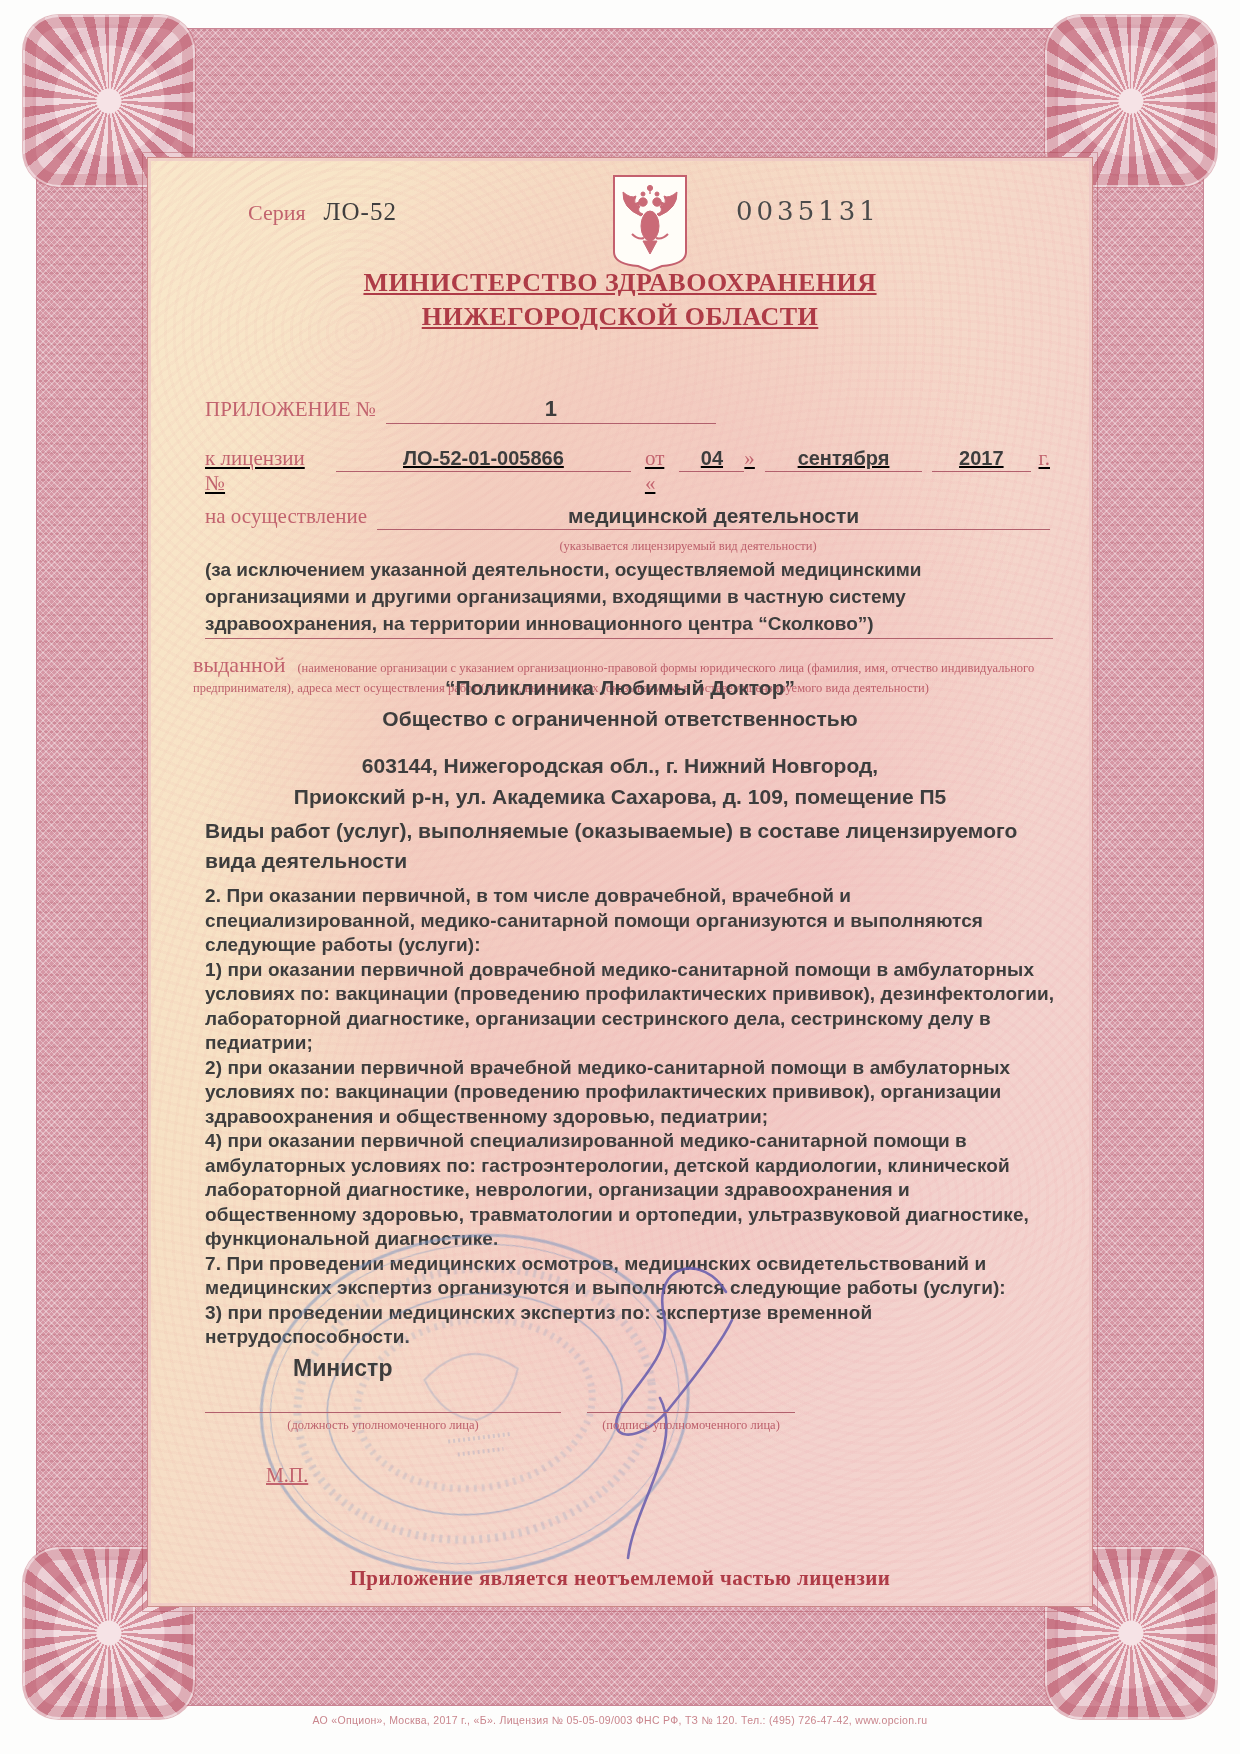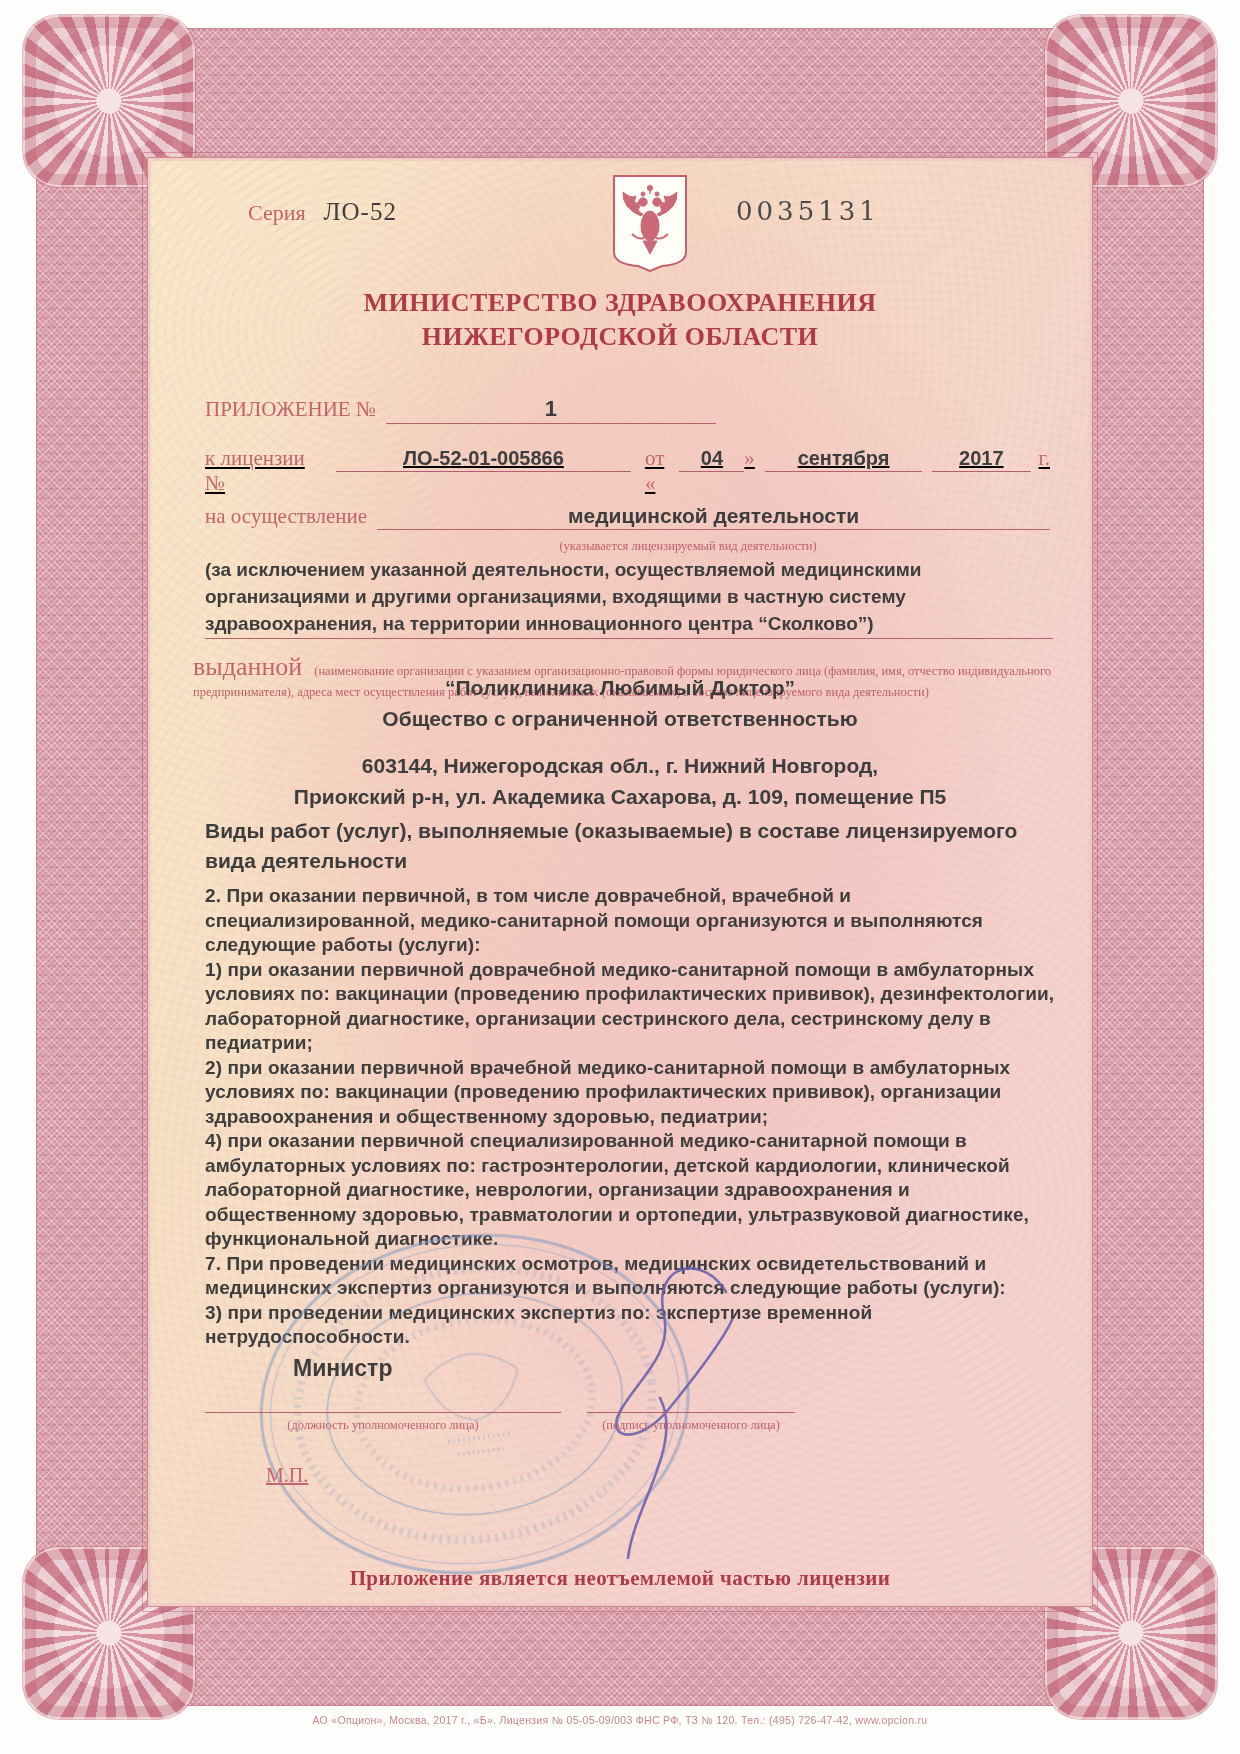--- a/index.html
+++ b/index.html
@@ -96,21 +96,21 @@
               <circle cx="47" cy="20" r="2"></circle>
               <circle cx="40" cy="14" r="2.6"></circle>
             <path d="M40 16 V20" stroke-width="1.4" fill="none"></path>
             <path d="M33 67 L40 80 L47 67 Z"></path>
             <path d="M22 60 Q28 66 34 64" fill="none" stroke-width="2"></path>
             <path d="M58 60 Q52 66 46 64" fill="none" stroke-width="2"></path>
           </g>
         </svg>
       </div>
 
-      <div class="abs title" style="left:0;top:128px;">
+      <div class="abs title" style="left:0;top:108px;text-decoration:underline;">
         <div>МИНИСТЕРСТВО ЗДРАВООХРАНЕНИЯ</div>
         <div>НИЖЕГОРОДСКОЙ ОБЛАСТИ</div>
       </div>
 
       <div class="abs row" style="left:57px;top:238px;width:830px;">
         <span class="rose">ПРИЛОЖЕНИЕ  №</span>
         <span class="fill" style="width:330px;margin-left:10px;font-size:22px;">1</span>
       </div>
 
       <div class="abs row" style="left:57px;top:288px;width:845px;text-decoration:underline;">
@@ -127,21 +127,21 @@
       <div class="abs row" style="left:57px;top:346px;width:845px;">
         <span class="rose">на осуществление</span>
         <span class="fill" style="flex:1;margin-left:10px;font-size:21px;">медицинской деятельности</span>
       </div>
       <div class="abs fineprint" style="left:230px;top:380px;width:620px;text-align:center;">(указывается лицензируемый вид деятельности)</div>
 
       <div class="abs note-par" style="left:57px;top:398px;width:848px;">(за исключением указанной деятельности, осуществляемой медицинскими организациями и другими организациями, входящими в частную систему здравоохранения, на территории инновационного центра “Сколково”)</div>
       <div class="abs rule" style="left:57px;top:480px;width:848px;"></div>
 
       <div class="abs" style="left:45px;top:494px;width:870px;">
-        <span class="rose" style="font-size:26px;">выданной</span>
+        <span class="rose" style="font-size:22px;">выданной</span>
         <span class="fineprint" style="margin-left:8px;">(наименование организации с указанием организационно-правовой формы юридического лица (фамилия, имя, отчество индивидуального предпринимателя), адреса мест осуществления работ (услуг), выполняемых (оказываемых) в составе лицензируемого вида деятельности)</span>
       </div>
 
       <div class="abs center-bold" style="left:0;top:514px;">
         <div>“Поликлиника Любимый Доктор”</div>
         <div>Общество с ограниченной ответственностью</div>
       </div>
 
       <div class="abs center-bold" style="left:0;top:592px;">
         <div>603144, Нижегородская обл., г. Нижний Новгород,</div>

